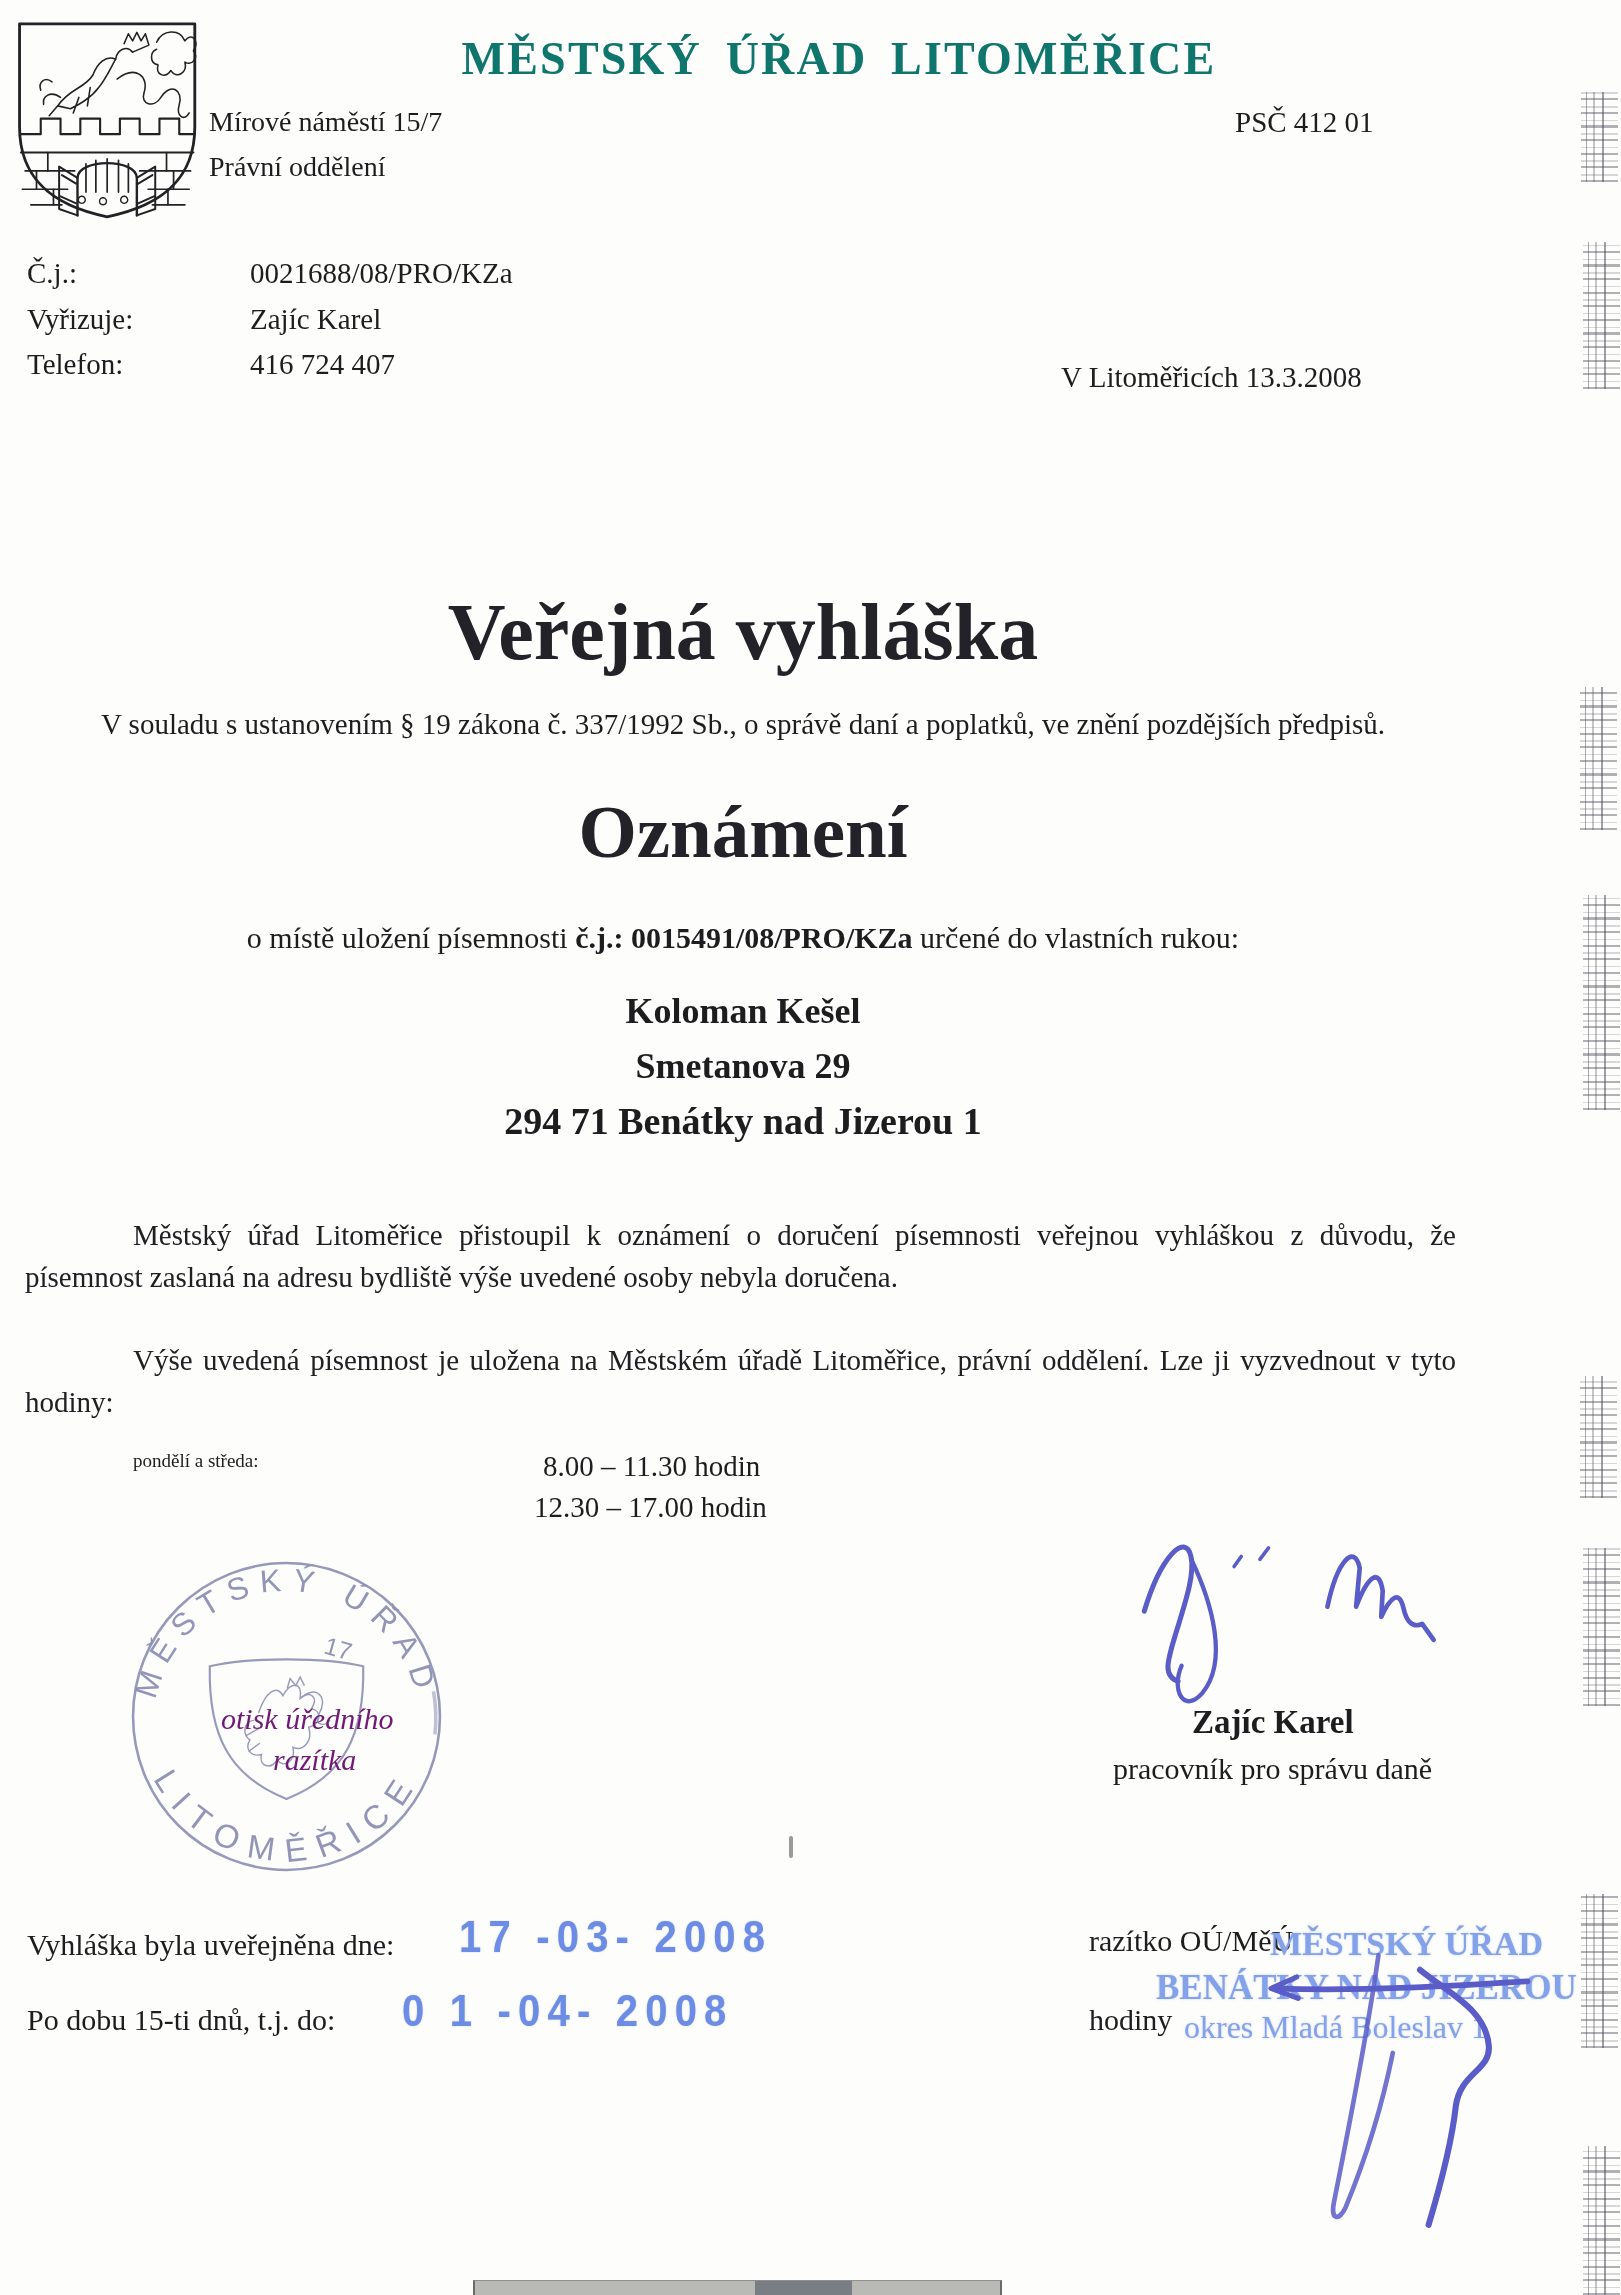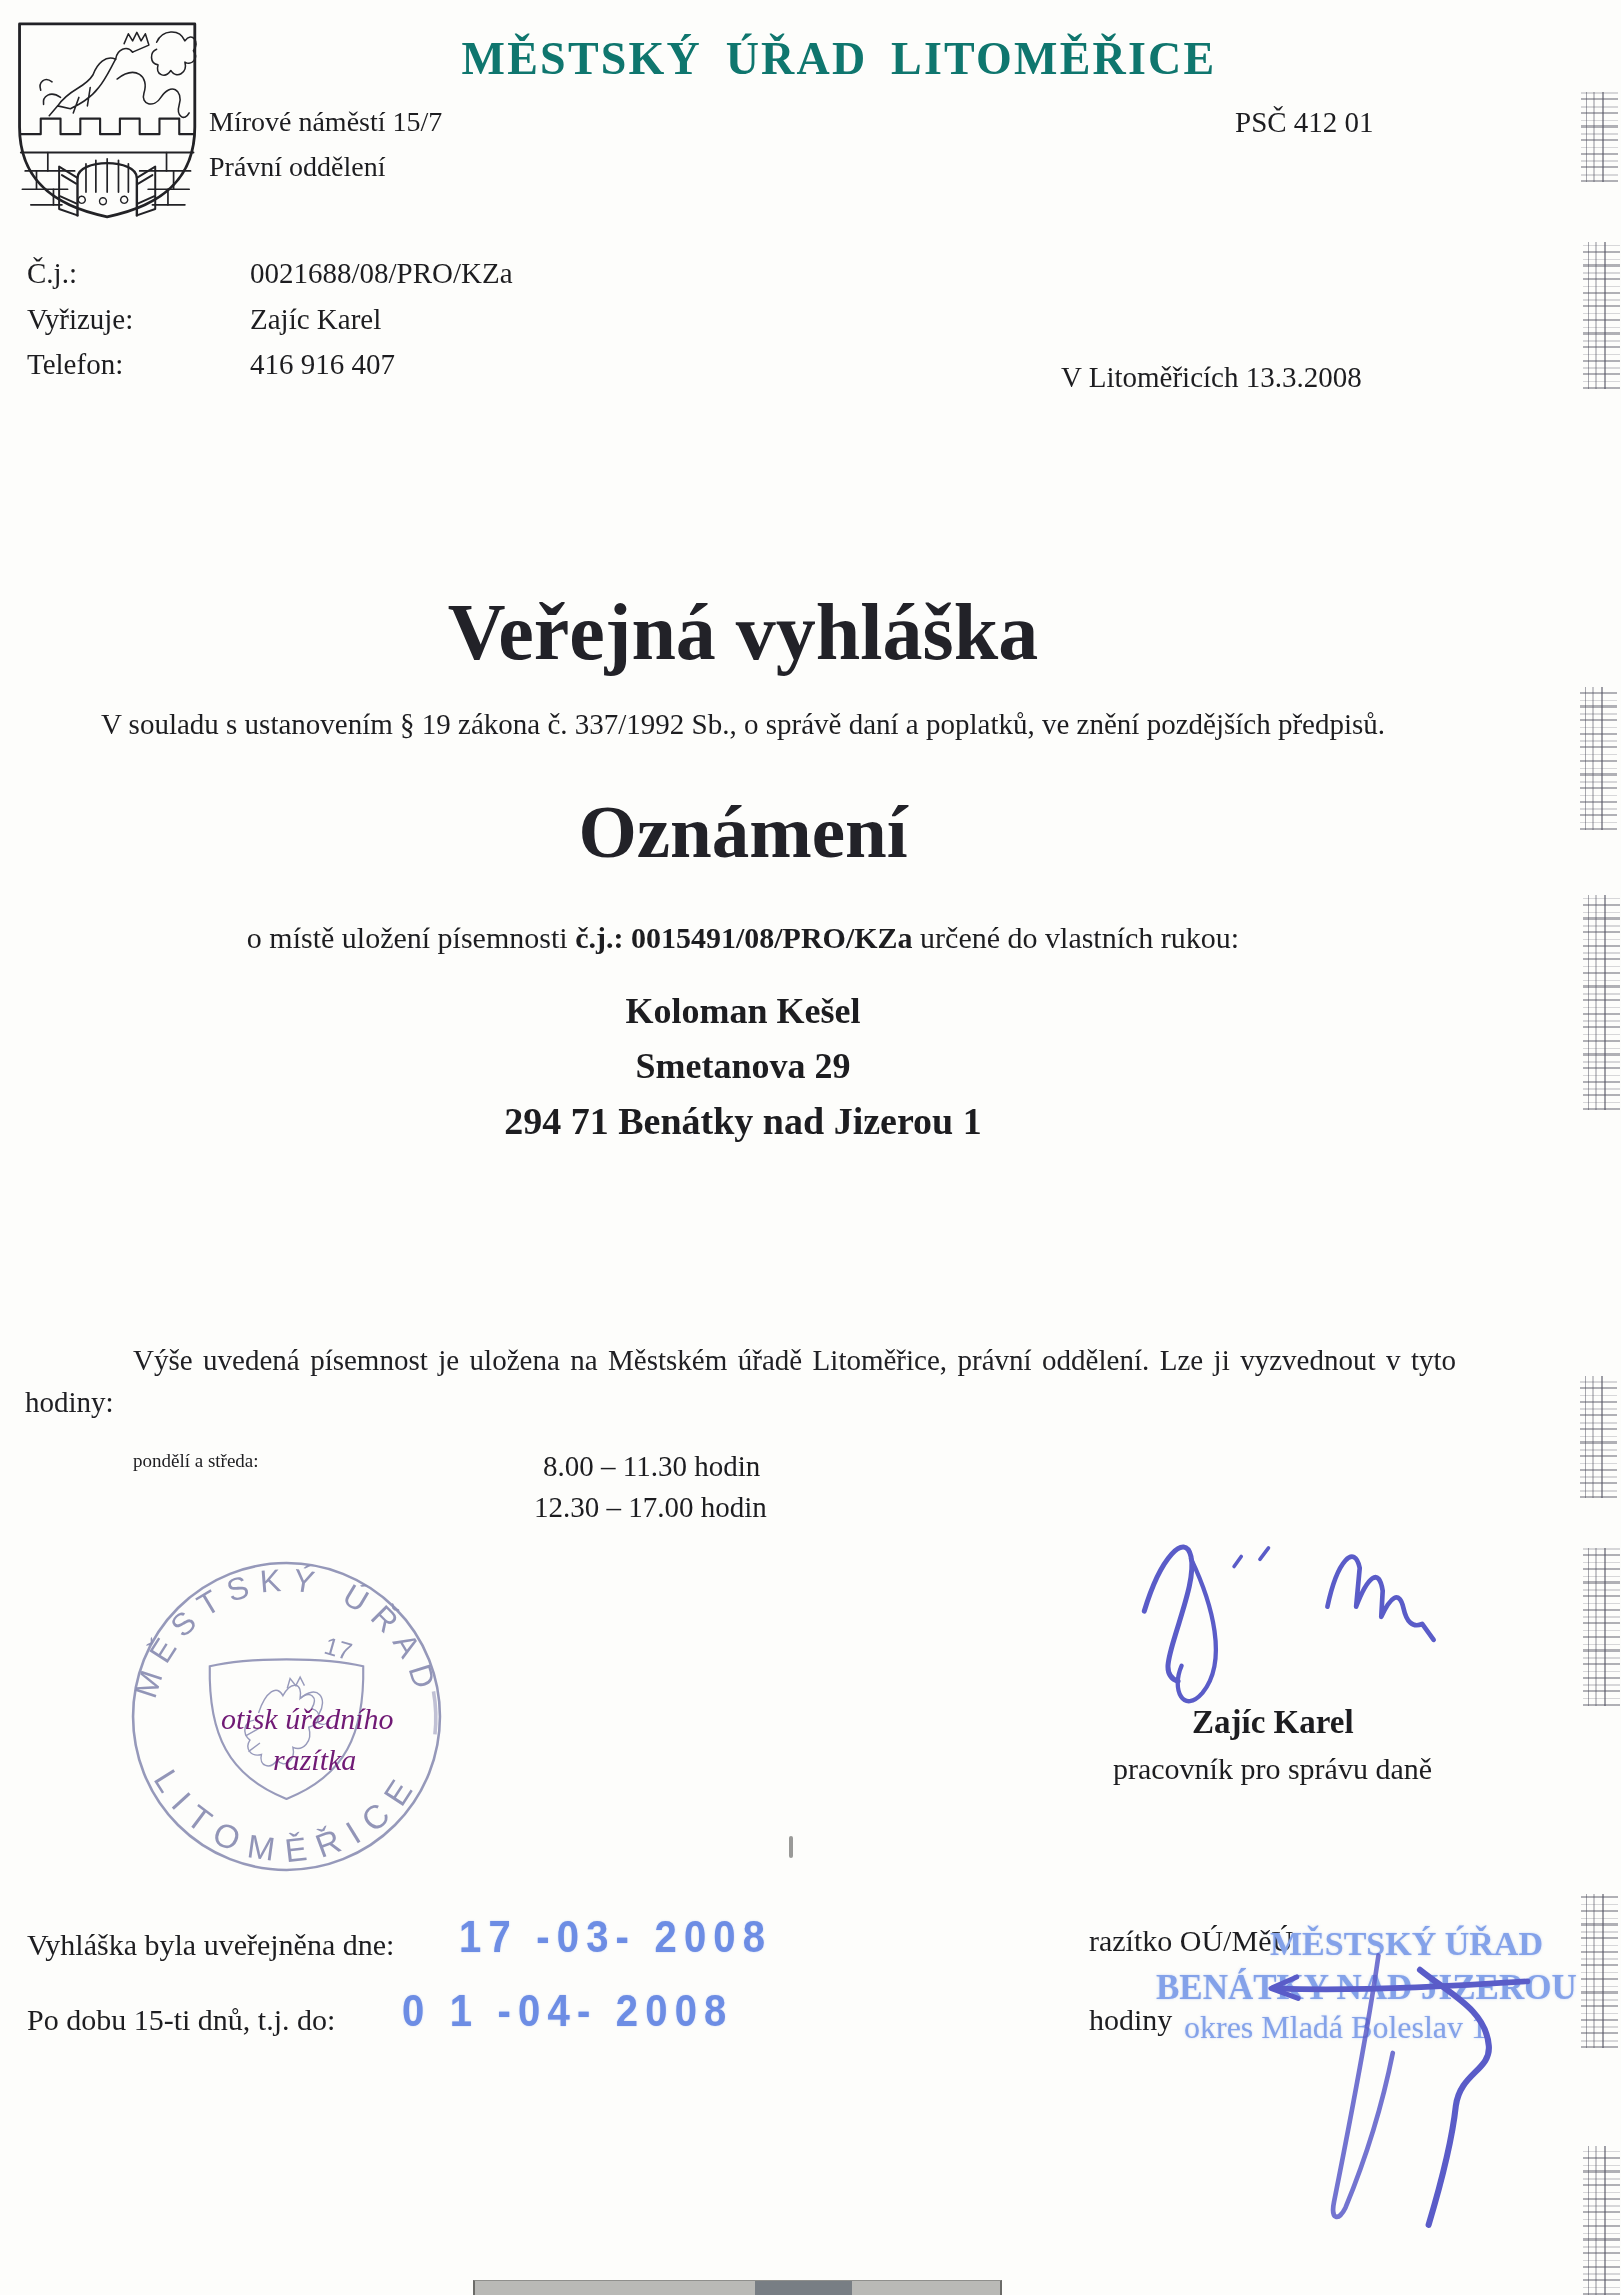--- a/index.html
+++ b/index.html
@@ -104,34 +104,35 @@
   <div class="abs office-title">MĚSTSKÝ ÚŘAD LITOMĚŘICE</div>
   <div class="abs addr" style="top:106px;">Mírové náměstí 15/7</div>
   <div class="abs addr" style="top:151px;">Právní oddělení</div>
   <div class="abs psc">PSČ 412 01</div>
 
   <div class="abs ref-label" style="top:257px;">Č.j.:</div>
   <div class="abs ref-value" style="top:257px;">0021688/08/PRO/KZa</div>
   <div class="abs ref-label" style="top:303px;">Vyřizuje:</div>
   <div class="abs ref-value" style="top:303px;">Zajíc Karel</div>
   <div class="abs ref-label" style="top:348px;">Telefon:</div>
-  <div class="abs ref-value" style="top:348px;">416 916 407</div>
+  <div class="abs ref-value" style="top:348px;">416 724 407</div>
   <div class="abs place-date">V Litoměřicích 13.3.2008</div>
 
   <div class="abs main-title">Veřejná vyhláška</div>
   <div class="abs legal">V souladu s ustanovením § 19 zákona č.  337/1992 Sb., o správě daní a poplatků, ve znění pozdějších předpisů.</div>
   <div class="abs subtitle">Oznámení</div>
   <div class="abs notice"><span>o místě uložení  písemnosti </span><b>č.j.: 0015491/08/PRO/KZa</b><span> určené do vlastních rukou:</span></div>
 
   <div class="abs recipient">
     <div class="r1">Koloman Kešel</div>
     <div class="r2">Smetanova 29</div>
     <div class="r3">294 71  Benátky nad Jizerou 1</div>
   </div>
 
+  <div class="abs para p1">Městský úřad Litoměřice přistoupil k oznámení o doručení písemnosti veřejnou vyhláškou z důvodu, že písemnost zaslaná na adresu bydliště výše uvedené osoby nebyla doručena.</div>
   <div class="abs para p2">Výše uvedená písemnost je uložena na Městském úřadě Litoměřice, právní oddělení. Lze ji vyzvednout v tyto hodiny:</div>
 
   <div class="abs hours-days">pondělí a středa:</div>
   <div class="abs hours-t1">8.00 – 11.30 hodin</div>
   <div class="abs hours-t2">12.30 – 17.00 hodin</div>
 
   <svg class="abs" style="left:118px;top:1548px;" width="337" height="337" viewBox="0 0 470 470">
     <defs>
       <path id="arcTop" d="M 50 245 A 185 185 0 0 1 420 245"></path>
       <path id="arcBot" d="M 28 230 A 207 207 0 0 0 442 230"></path>

